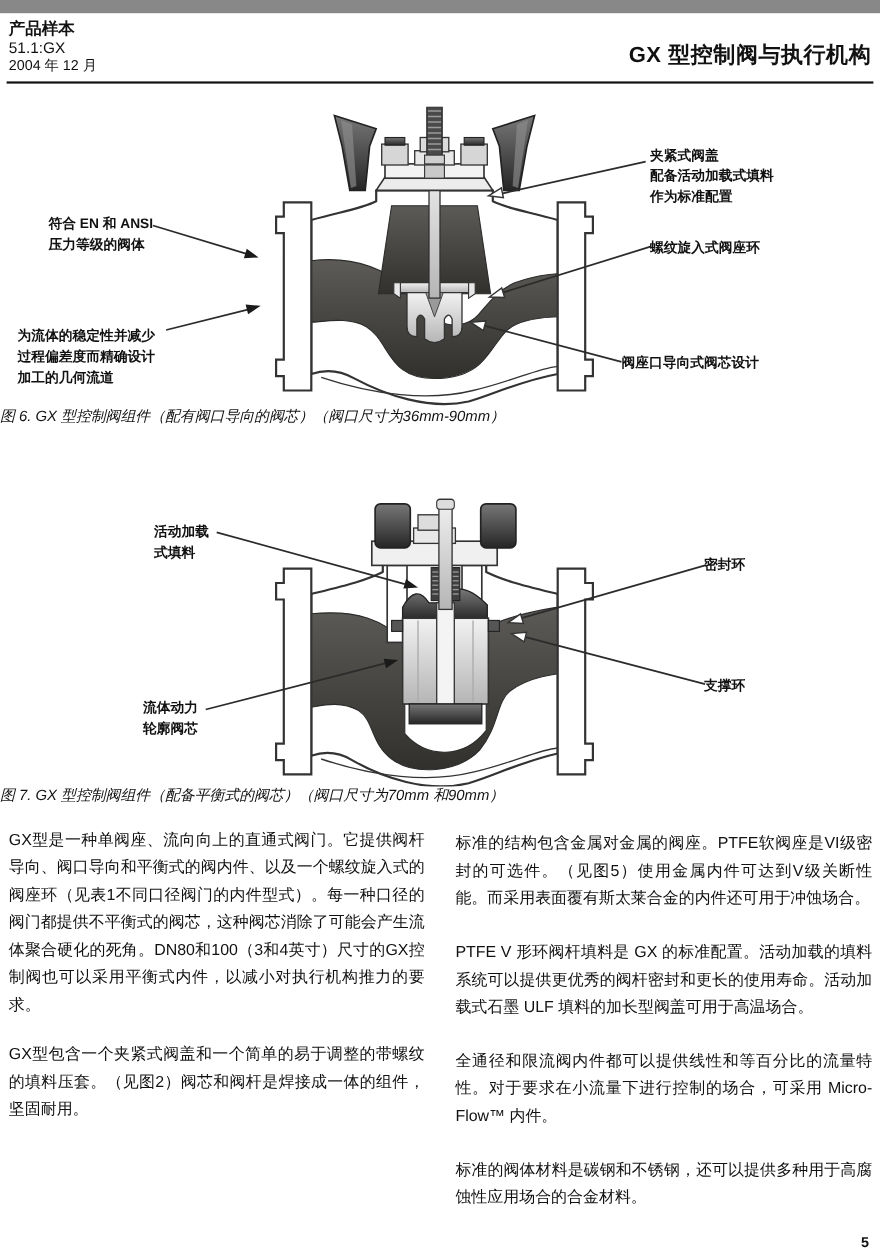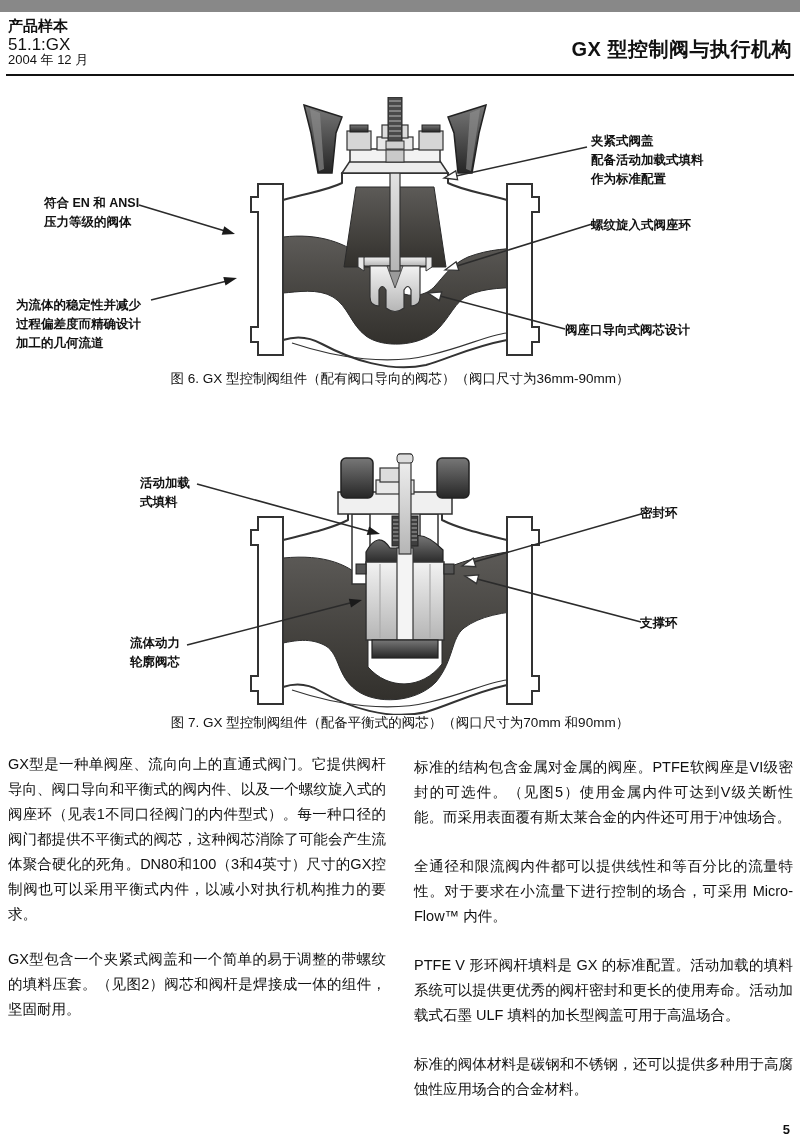--- a/index.html
+++ b/index.html
@@ -3,30 +3,30 @@
 <meta charset="utf-8">
 <style>
   html,body{margin:0;padding:0;background:#888;}
   .page{
     position:relative; width:800px; height:1135px; background:#fff;
     margin:12px auto; overflow:hidden;
     font-family:"Liberation Sans","DejaVu Sans",sans-serif; color:#111;
   }
   
   .hdr-doctype{position:absolute;left:8px;top:5px;font-size:15px;font-weight:bold;}
-  .hdr-num{position:absolute;left:8px;top:23px;font-size:17px;}
+  .hdr-num{position:absolute;left:8px;top:23px;font-size:14px;}
   .hdr-date{position:absolute;left:8px;top:39px;font-size:13px;text-align:right;}
   .hdr-title{position:absolute;right:8px;top:24px;font-size:20px;font-weight:bold;letter-spacing:.5px;}
   .hdr-rule{position:absolute;left:6px;right:6px;top:62px;border-top:2.5px solid #111;}
   
   .fig-svg{position:absolute;left:8px;}
   #fig6-svg{top:85px;}
   #fig7-svg{top:440px;}
   .callout{position:absolute;font-size:12.5px;font-weight:bold;line-height:19px;white-space:nowrap;}
-  .caption{position:absolute;left:0;width:800px;text-align:center;font-size:13.5px;}
+  .caption{position:absolute;left:0;width:800px;text-align:left;font-size:13.5px;font-style:italic;}
   #cap6{top:358px;} #cap7{top:702px;}
   
   .col{position:absolute;top:740px;font-size:14.5px;line-height:25px;text-align:justify;}
   .col-left{left:8px;width:378px;}
   .col-right{left:414px;width:379px;top:743px;}
   .col h2{font-size:16.5px;margin:0 0 26px 0;font-weight:bold;}
   .col-left p{margin:0 0 20px 0;}
   .col-right p{margin:0 0 24px 0;}
   
   .page-num{position:absolute;right:10px;top:1110px;font-size:13px;font-weight:bold;}
@@ -226,20 +226,20 @@
   <div class="callout" style="left:640px;top:492px;">密封环</div>
   <div class="callout" style="left:640px;top:602px;">支撑环</div>
   <div class="caption" id="cap7">图 7. GX 型控制阀组件（配备平衡式的阀芯）（阀口尺寸为70mm 和90mm）</div>
 
   <div class="col col-left">
     <p>GX型是一种单阀座、流向向上的直通式阀门。它提供阀杆导向、阀口导向和平衡式的阀内件、以及一个螺纹旋入式的阀座环（见表1不同口径阀门的内件型式）。每一种口径的阀门都提供不平衡式的阀芯，这种阀芯消除了可能会产生流体聚合硬化的死角。DN80和100（3和4英寸）尺寸的GX控制阀也可以采用平衡式内件，以减小对执行机构推力的要求。</p>
     <p>GX型包含一个夹紧式阀盖和一个简单的易于调整的带螺纹的填料压套。（见图2）阀芯和阀杆是焊接成一体的组件，坚固耐用。</p>
   </div>
   <div class="col col-right">
     <p>标准的结构包含金属对金属的阀座。PTFE软阀座是VI级密封的可选件。（见图5）使用金属内件可达到V级关断性能。而采用表面覆有斯太莱合金的内件还可用于冲蚀场合。</p>
+    <p>PTFE V 形环阀杆填料是 GX 的标准配置。活动加载的填料系统可以提供更优秀的阀杆密封和更长的使用寿命。活动加载式石墨 ULF 填料的加长型阀盖可用于高温场合。</p>
     <p>全通径和限流阀内件都可以提供线性和等百分比的流量特性。对于要求在小流量下进行控制的场合，可采用 Micro-Flow™ 内件。</p>
-    <p>PTFE V 形环阀杆填料是 GX 的标准配置。活动加载的填料系统可以提供更优秀的阀杆密封和更长的使用寿命。活动加载式石墨 ULF 填料的加长型阀盖可用于高温场合。</p>
     <p>标准的阀体材料是碳钢和不锈钢，还可以提供多种用于高腐蚀性应用场合的合金材料。</p>
   </div>
 
   <div class="page-num">5</div>
   <div class="ftr-rule"></div>
 </div>
 
 </body></html>

